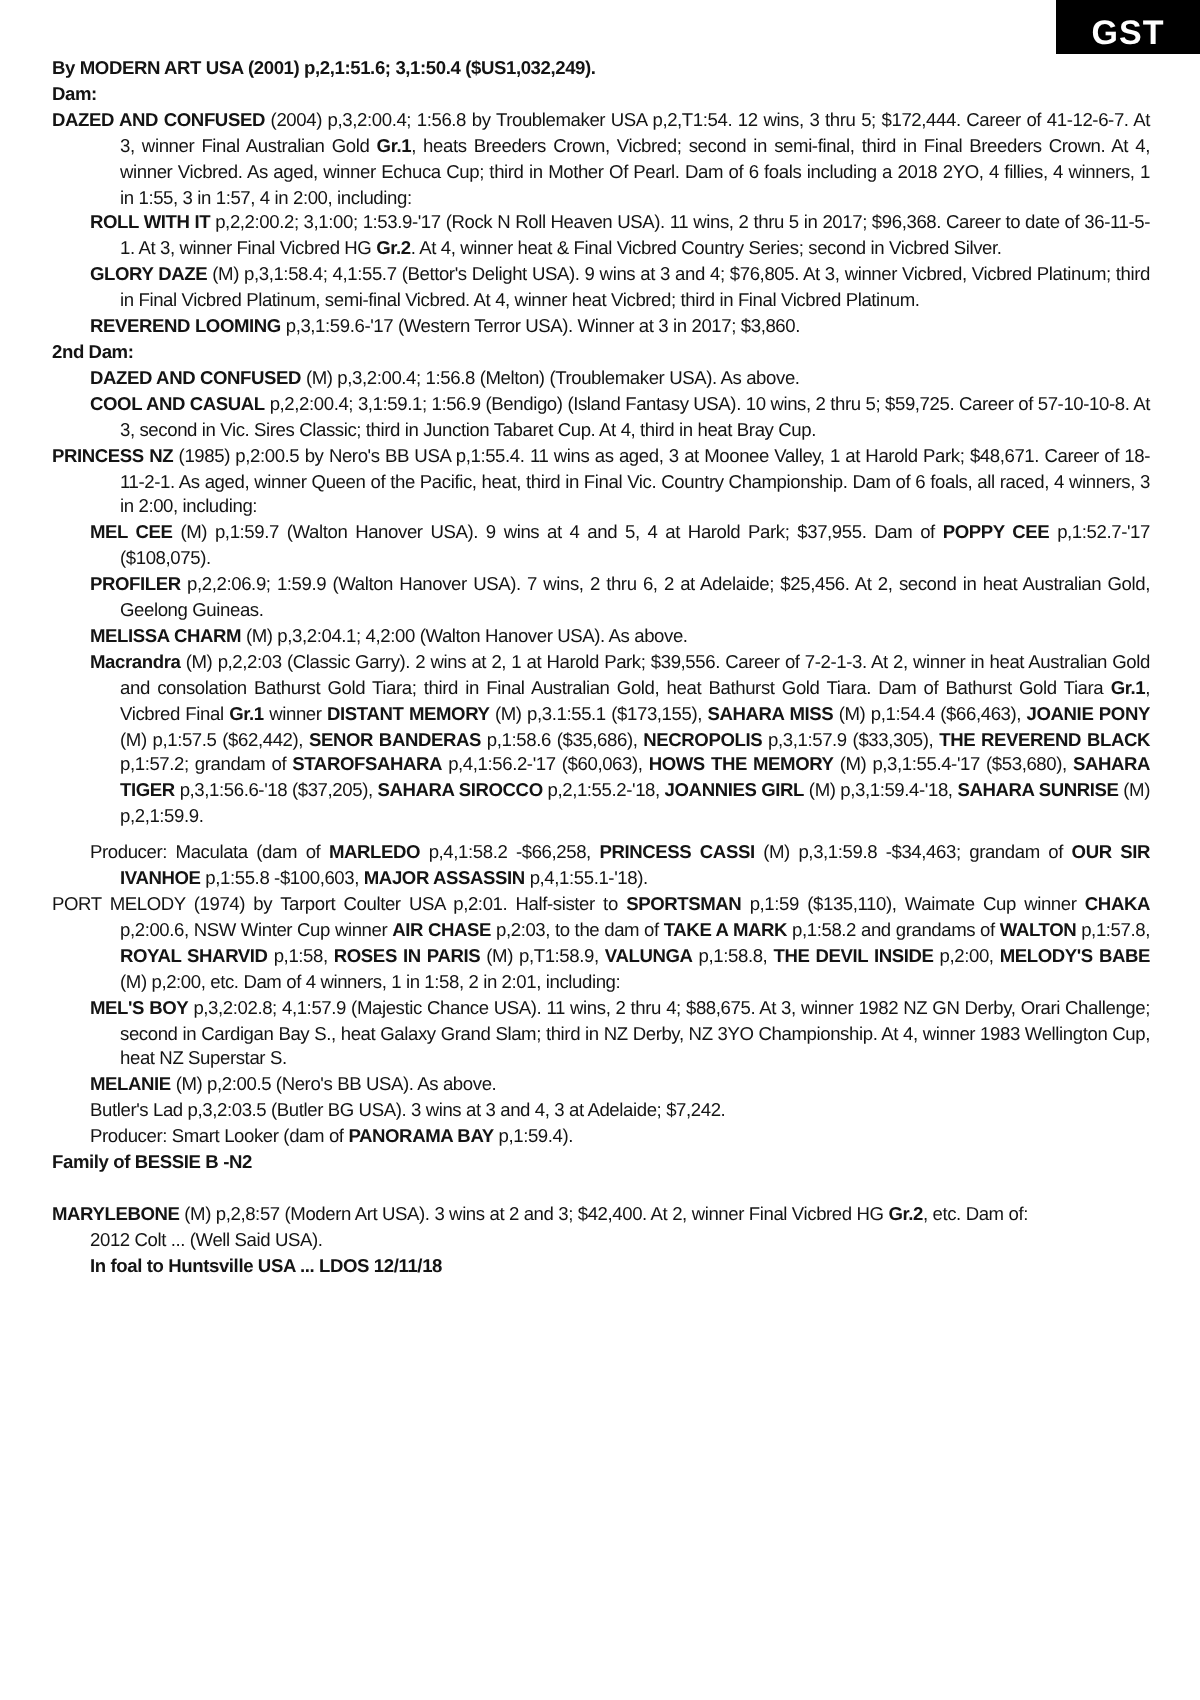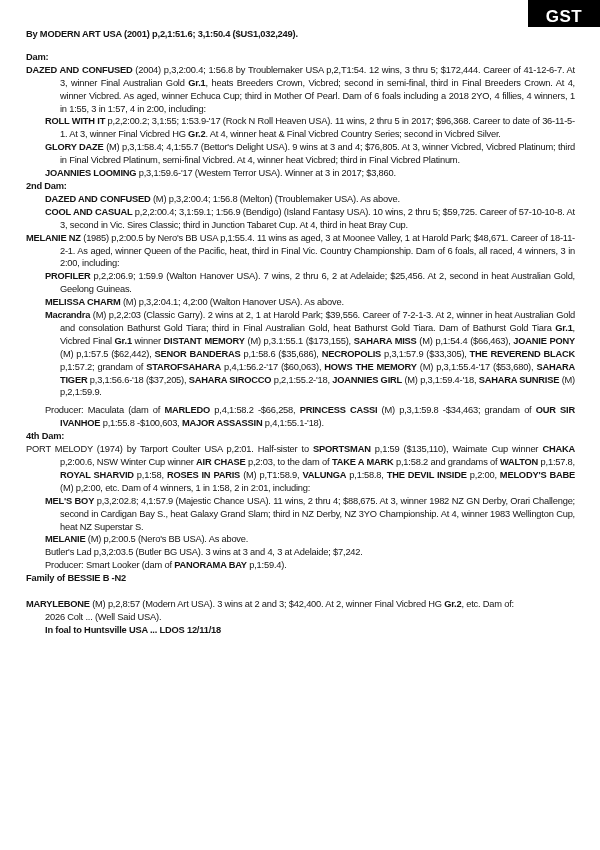--- a/index.html
+++ b/index.html
@@ -47,37 +47,37 @@
 </style>
 </head>
 <body>
 
 <div class="page">
   <div class="gst-box">
     <span>GST</span>
   </div>
   <div class="content">
       <div class="blk ind0"><span class="bold">By MODERN ART USA (2001) p,2,1:51.6; 3,1:50.4 ($US1,032,249).</span></div>
-      <div class="blk ind0" style="margin-top: 10px;"><span class="bold">Dam:</span></div>
+      <div class="blk ind0" style=""><span class="bold">Dam:</span></div>
       <div class="blk ind0"><span class="bold">DAZED AND CONFUSED</span><span> (2004) p,3,2:00.4; 1:56.8 by Troublemaker USA p,2,T1:54. 12 wins, 3 thru 5; $172,444. Career of 41-12-6-7. At 3, winner Final Australian Gold </span><span class="bold">Gr.1</span><span>, heats Breeders Crown, Vicbred; second in semi-final, third in Final Breeders Crown. At 4, winner Vicbred. As aged, winner Echuca Cup; third in Mother Of Pearl. Dam of 6 foals including a 2018 2YO, 4 fillies, 4 winners, 1 in 1:55, 3 in 1:57, 4 in 2:00, including:</span></div>
-      <div class="blk ind1"><span class="bold">ROLL WITH IT</span><span> p,2,2:00.2; 3,1:55; 1:53.9-'17 (Rock N Roll Heaven USA). 11 wins, 2 thru 5 in 2017; $96,368. Career to date of 36-11-5-1. At 3, winner Final Vicbred HG </span><span class="bold">Gr.2</span><span>. At 4, winner heat &amp; Final Vicbred Country Series; second in Vicbred Silver.</span></div>
+      <div class="blk ind1"><span class="bold">ROLL WITH IT</span><span> p,2,2:00.2; 3,1:00; 1:53.9-'17 (Rock N Roll Heaven USA). 11 wins, 2 thru 5 in 2017; $96,368. Career to date of 36-11-5-1. At 3, winner Final Vicbred HG </span><span class="bold">Gr.2</span><span>. At 4, winner heat &amp; Final Vicbred Country Series; second in Vicbred Silver.</span></div>
       <div class="blk ind1"><span class="bold">GLORY DAZE</span><span> (M) p,3,1:58.4; 4,1:55.7 (Bettor's Delight USA). 9 wins at 3 and 4; $76,805. At 3, winner Vicbred, Vicbred Platinum; third in Final Vicbred Platinum, semi-final Vicbred. At 4, winner heat Vicbred; third in Final Vicbred Platinum.</span></div>
-      <div class="blk ind1"><span class="bold">JOANNIES LOOMING</span><span> p,3,1:59.6-'17 (Western Terror USA). Winner at 3 in 2017; $3,860.</span></div>
+      <div class="blk ind1"><span class="bold">REVEREND LOOMING</span><span> p,3,1:59.6-'17 (Western Terror USA). Winner at 3 in 2017; $3,860.</span></div>
       <div class="blk ind0"><span class="bold">2nd Dam:</span></div>
       <div class="blk ind1"><span class="bold">DAZED AND CONFUSED</span><span> (M) p,3,2:00.4; 1:56.8 (Melton) (Troublemaker USA). As above.</span></div>
       <div class="blk ind1"><span class="bold">COOL AND CASUAL</span><span> p,2,2:00.4; 3,1:59.1; 1:56.9 (Bendigo) (Island Fantasy USA). 10 wins, 2 thru 5; $59,725. Career of 57-10-10-8. At 3, second in Vic. Sires Classic; third in Junction Tabaret Cup. At 4, third in heat Bray Cup.</span></div>
-      <div class="blk ind0"><span class="bold">MELANIE NZ</span><span> (1985) p,2:00.5 by Nero's BB USA p,1:55.4. 11 wins as aged, 3 at Moonee Valley, 1 at Harold Park; $48,671. Career of 18-11-2-1. As aged, winner Queen of the Pacific, heat, third in Final Vic. Country Championship. Dam of 6 foals, all raced, 4 winners, 3 in 2:00, including:</span></div>
+      <div class="blk ind0"><span class="bold">PRINCESS NZ</span><span> (1985) p,2:00.5 by Nero's BB USA p,1:55.4. 11 wins as aged, 3 at Moonee Valley, 1 at Harold Park; $48,671. Career of 18-11-2-1. As aged, winner Queen of the Pacific, heat, third in Final Vic. Country Championship. Dam of 6 foals, all raced, 4 winners, 3 in 2:00, including:</span></div>
+      <div class="blk ind1"><span class="bold">MEL CEE</span><span> (M) p,1:59.7 (Walton Hanover USA). 9 wins at 4 and 5, 4 at Harold Park; $37,955. Dam of </span><span class="bold">POPPY CEE</span><span> p,1:52.7-'17 ($108,075).</span></div>
       <div class="blk ind1"><span class="bold">PROFILER</span><span> p,2,2:06.9; 1:59.9 (Walton Hanover USA). 7 wins, 2 thru 6, 2 at Adelaide; $25,456. At 2, second in heat Australian Gold, Geelong Guineas.</span></div>
       <div class="blk ind1"><span class="bold">MELISSA CHARM</span><span> (M) p,3,2:04.1; 4,2:00 (Walton Hanover USA). As above.</span></div>
       <div class="blk ind1"><span class="bold">Macrandra</span><span> (M) p,2,2:03 (Classic Garry). 2 wins at 2, 1 at Harold Park; $39,556. Career of 7-2-1-3. At 2, winner in heat Australian Gold and consolation Bathurst Gold Tiara; third in Final Australian Gold, heat Bathurst Gold Tiara. Dam of Bathurst Gold Tiara </span><span class="bold">Gr.1</span><span>, Vicbred Final </span><span class="bold">Gr.1</span><span> winner </span><span class="bold">DISTANT MEMORY</span><span> (M) p,3.1:55.1 ($173,155), </span><span class="bold">SAHARA MISS</span><span> (M) p,1:54.4 ($66,463), </span><span class="bold">JOANIE PONY</span><span> (M) p,1:57.5 ($62,442), </span><span class="bold">SENOR BANDERAS</span><span> p,1:58.6 ($35,686), </span><span class="bold">NECROPOLIS</span><span> p,3,1:57.9 ($33,305), </span><span class="bold">THE REVEREND BLACK</span><span> p,1:57.2; grandam of </span><span class="bold">STAROFSAHARA</span><span> p,4,1:56.2-'17 ($60,063), </span><span class="bold">HOWS THE MEMORY</span><span> (M) p,3,1:55.4-'17 ($53,680), </span><span class="bold">SAHARA TIGER</span><span> p,3,1:56.6-'18 ($37,205), </span><span class="bold">SAHARA SIROCCO</span><span> p,2,1:55.2-'18, </span><span class="bold">JOANNIES GIRL</span><span> (M) p,3,1:59.4-'18, </span><span class="bold">SAHARA SUNRISE</span><span> (M) p,2,1:59.9.</span></div>
       <div class="blk ind1" style="margin-top: 5px;"><span>Producer: Maculata (dam of </span><span class="bold">MARLEDO</span><span> p,4,1:58.2 -$66,258, </span><span class="bold">PRINCESS CASSI</span><span> (M) p,3,1:59.8 -$34,463; grandam of </span><span class="bold">OUR SIR IVANHOE</span><span> p,1:55.8 -$100,603, </span><span class="bold">MAJOR ASSASSIN</span><span> p,4,1:55.1-'18).</span></div>
-      <div class="blk ind0"><span class="bold">4th Dam:</span></div>
       <div class="blk ind0"><span>PORT MELODY (1974) by Tarport Coulter USA p,2:01. Half-sister to </span><span class="bold">SPORTSMAN</span><span> p,1:59 ($135,110), Waimate Cup winner </span><span class="bold">CHAKA</span><span> p,2:00.6, NSW Winter Cup winner </span><span class="bold">AIR CHASE</span><span> p,2:03, to the dam of </span><span class="bold">TAKE A MARK</span><span> p,1:58.2 and grandams of </span><span class="bold">WALTON</span><span> p,1:57.8, </span><span class="bold">ROYAL SHARVID</span><span> p,1:58, </span><span class="bold">ROSES IN PARIS</span><span> (M) p,T1:58.9, </span><span class="bold">VALUNGA</span><span> p,1:58.8, </span><span class="bold">THE DEVIL INSIDE</span><span> p,2:00, </span><span class="bold">MELODY'S BABE</span><span> (M) p,2:00, etc. Dam of 4 winners, 1 in 1:58, 2 in 2:01, including:</span></div>
       <div class="blk ind1"><span class="bold">MEL'S BOY</span><span> p,3,2:02.8; 4,1:57.9 (Majestic Chance USA). 11 wins, 2 thru 4; $88,675. At 3, winner 1982 NZ GN Derby, Orari Challenge; second in Cardigan Bay S., heat Galaxy Grand Slam; third in NZ Derby, NZ 3YO Championship. At 4, winner 1983 Wellington Cup, heat NZ Superstar S.</span></div>
       <div class="blk ind1"><span class="bold">MELANIE</span><span> (M) p,2:00.5 (Nero's BB USA). As above.</span></div>
       <div class="blk ind1"><span>Butler's Lad p,3,2:03.5 (Butler BG USA). 3 wins at 3 and 4, 3 at Adelaide; $7,242.</span></div>
       <div class="blk ind1"><span>Producer: Smart Looker (dam of </span><span class="bold">PANORAMA BAY</span><span> p,1:59.4).</span></div>
       <div class="blk ind0"><span class="bold">Family of BESSIE B -N2</span></div>
       <div class="blk ind0" style="margin-top: 13px;"><span class="bold">MARYLEBONE</span><span> (M) p,2,8:57 (Modern Art USA). 3 wins at 2 and 3; $42,400. At 2, winner Final Vicbred HG </span><span class="bold">Gr.2</span><span>, etc. Dam of:</span></div>
-      <div class="blk ind1"><span>2026 Colt ... (Well Said USA).</span></div>
+      <div class="blk ind1"><span>2012 Colt ... (Well Said USA).</span></div>
       <div class="blk ind1"><span class="bold">In foal to Huntsville USA ... LDOS 12/11/18</span></div>
     </div>
 </div>
 
 </body></html>

